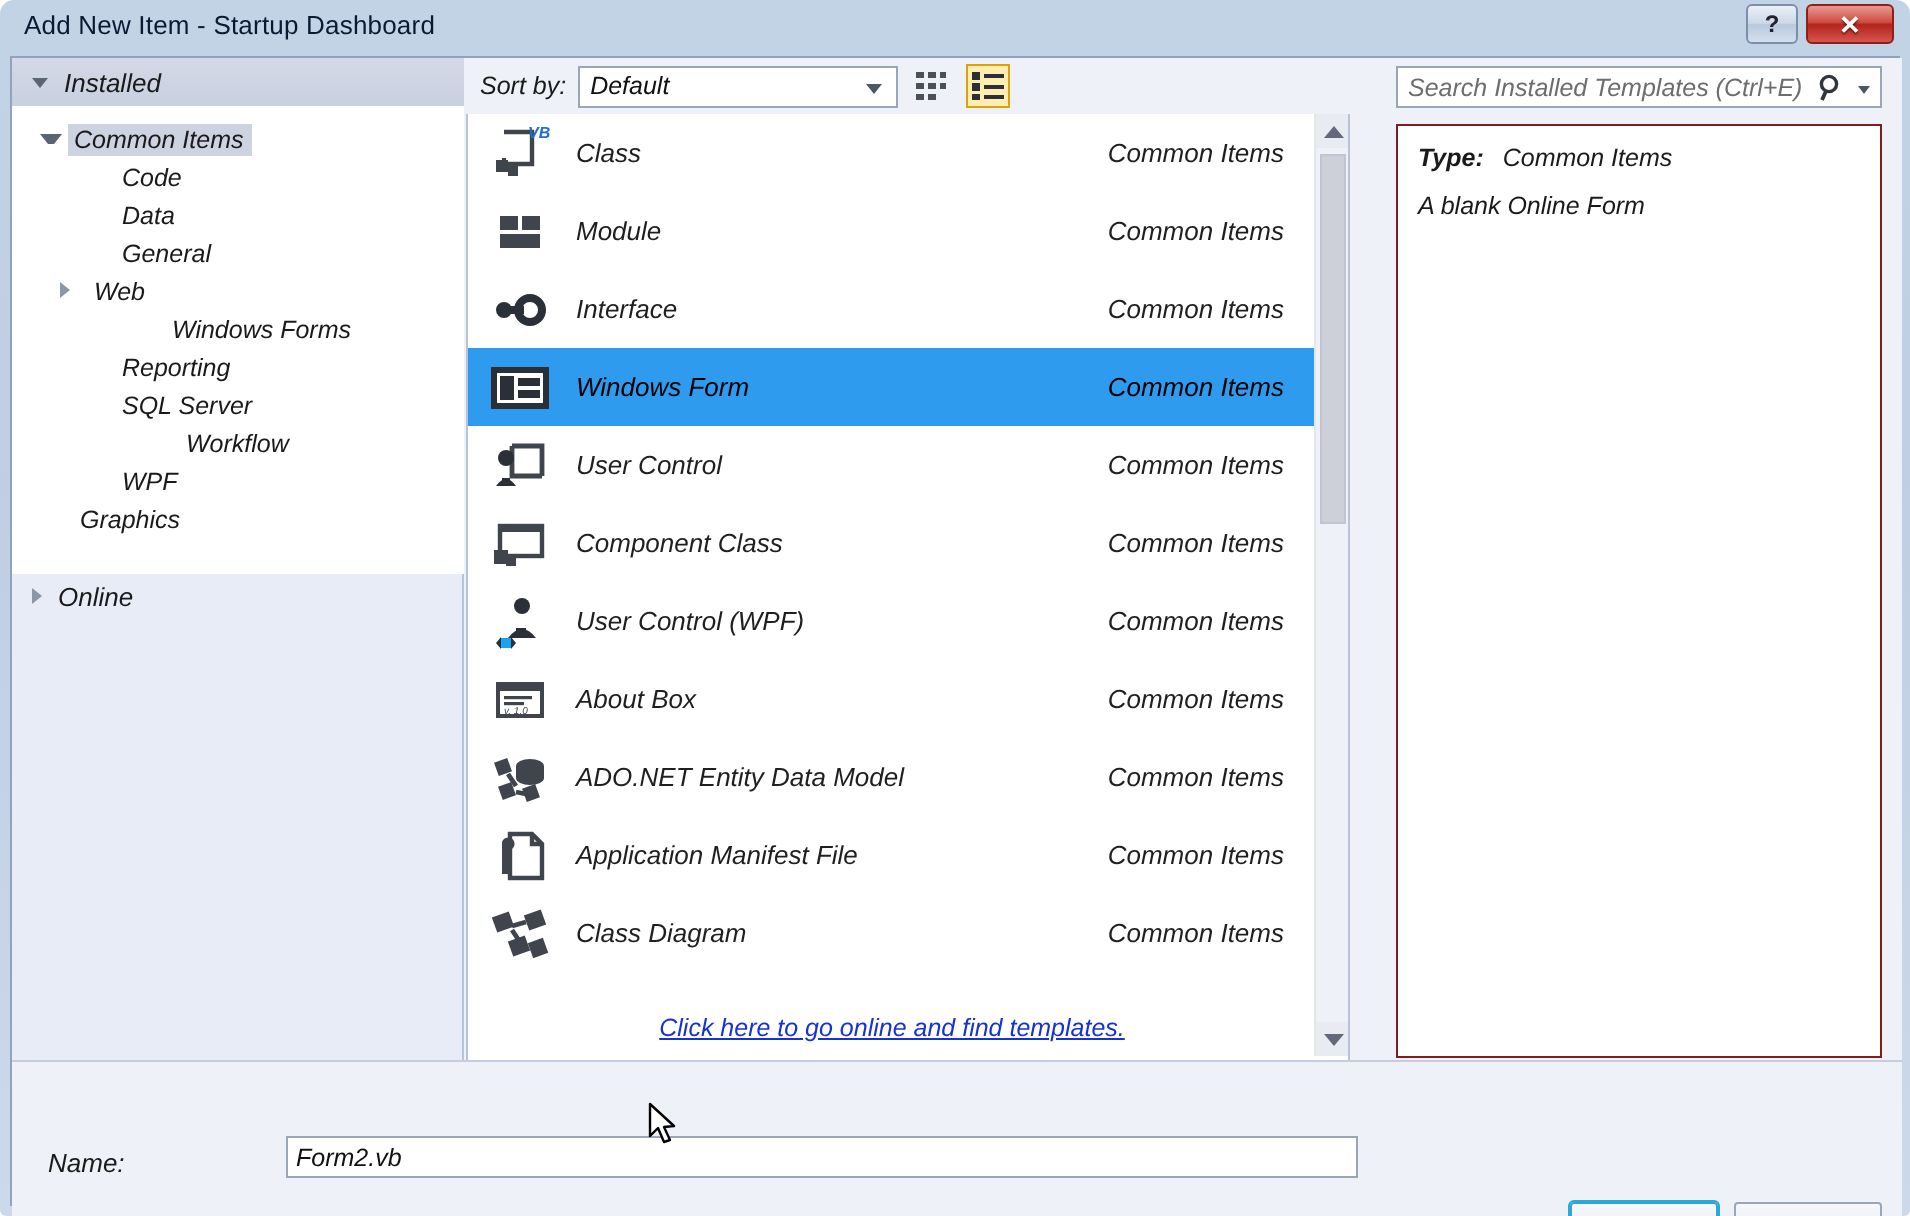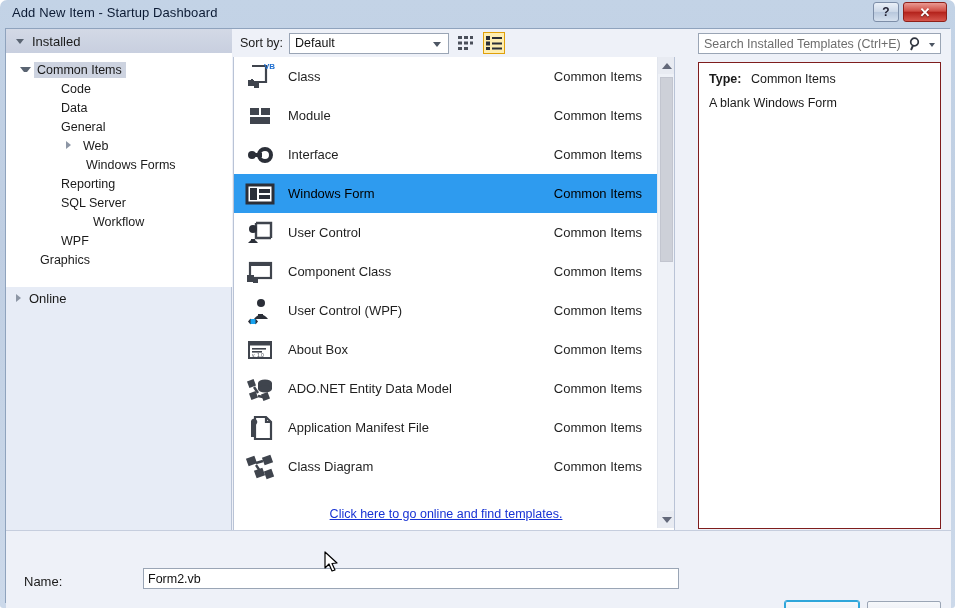--- a/index.html
+++ b/index.html
@@ -16,20 +16,21 @@
     width: 955px; height: 608px;
     background: linear-gradient(to bottom, #c3d3e6 0%, #bfcee2 40%, #ccd9ea 100%);
     border-radius: 7px 7px 3px 3px;
     overflow: hidden;
   }
   #frame-inner {
     position: absolute;
     left: 5px; top: 28px; right: 5px; bottom: 5px;
     background: #eef1f8;
     border: 1px solid #8fa3bd;
+    font-style: italic;
   }
 
   
   #titlebar {
     position: absolute; left: 0; top: 0; width: 955px; height: 28px;
   }
   #title-text {
     position: absolute; left: 12px; top: 5px;
     font-size: 13px; color: #0b1a33;
     letter-spacing: .1px;
@@ -318,21 +319,21 @@
         </div>
         <div class="tree-row" style="padding-left:52px;">
           <span class="tree-lbl">Code</span>
         </div>
         <div class="tree-row" style="padding-left:52px;">
           <span class="tree-lbl">Data</span>
         </div>
         <div class="tree-row" style="padding-left:52px;">
           <span class="tree-lbl">General</span>
         </div>
-        <div class="tree-row" style="padding-left:60px;text-align:right;">
+        <div class="tree-row" style="padding-left:24px;text-align:right;">
           <span class="tri tri-right"></span>
           <span class="tree-lbl">Web</span>
         </div>
         <div class="tree-row" style="padding-left:77px;">
           <span class="tree-lbl">Windows Forms</span>
         </div>
         <div class="tree-row" style="padding-left:52px;">
           <span class="tree-lbl">Reporting</span>
         </div>
         <div class="tree-row" style="padding-left:52px;">
@@ -565,21 +566,21 @@
           <path d="M4 8.5 L2 13" stroke="#30353f" stroke-width="1.9"></path>
         </svg>
         <span id="search-drop"></span>
       </div>
 
       <div id="details-box">
         <div id="detail-type-row">
           <b>Type:</b>
           <span style="margin-left:6px;">Common Items</span>
         </div>
-        <div id="detail-desc">A blank Windows Form</div>
+        <div id="detail-desc">A blank Online Form</div>
       </div>
     </div>
 
     <div id="bottom-bar">
       <span id="name-label">Name:</span>
       <div id="name-input">
         <span id="name-value">Form2.vb</span>
       </div>
       <div id="add-btn" class="dlg-btn">
         <span>Add</span>

